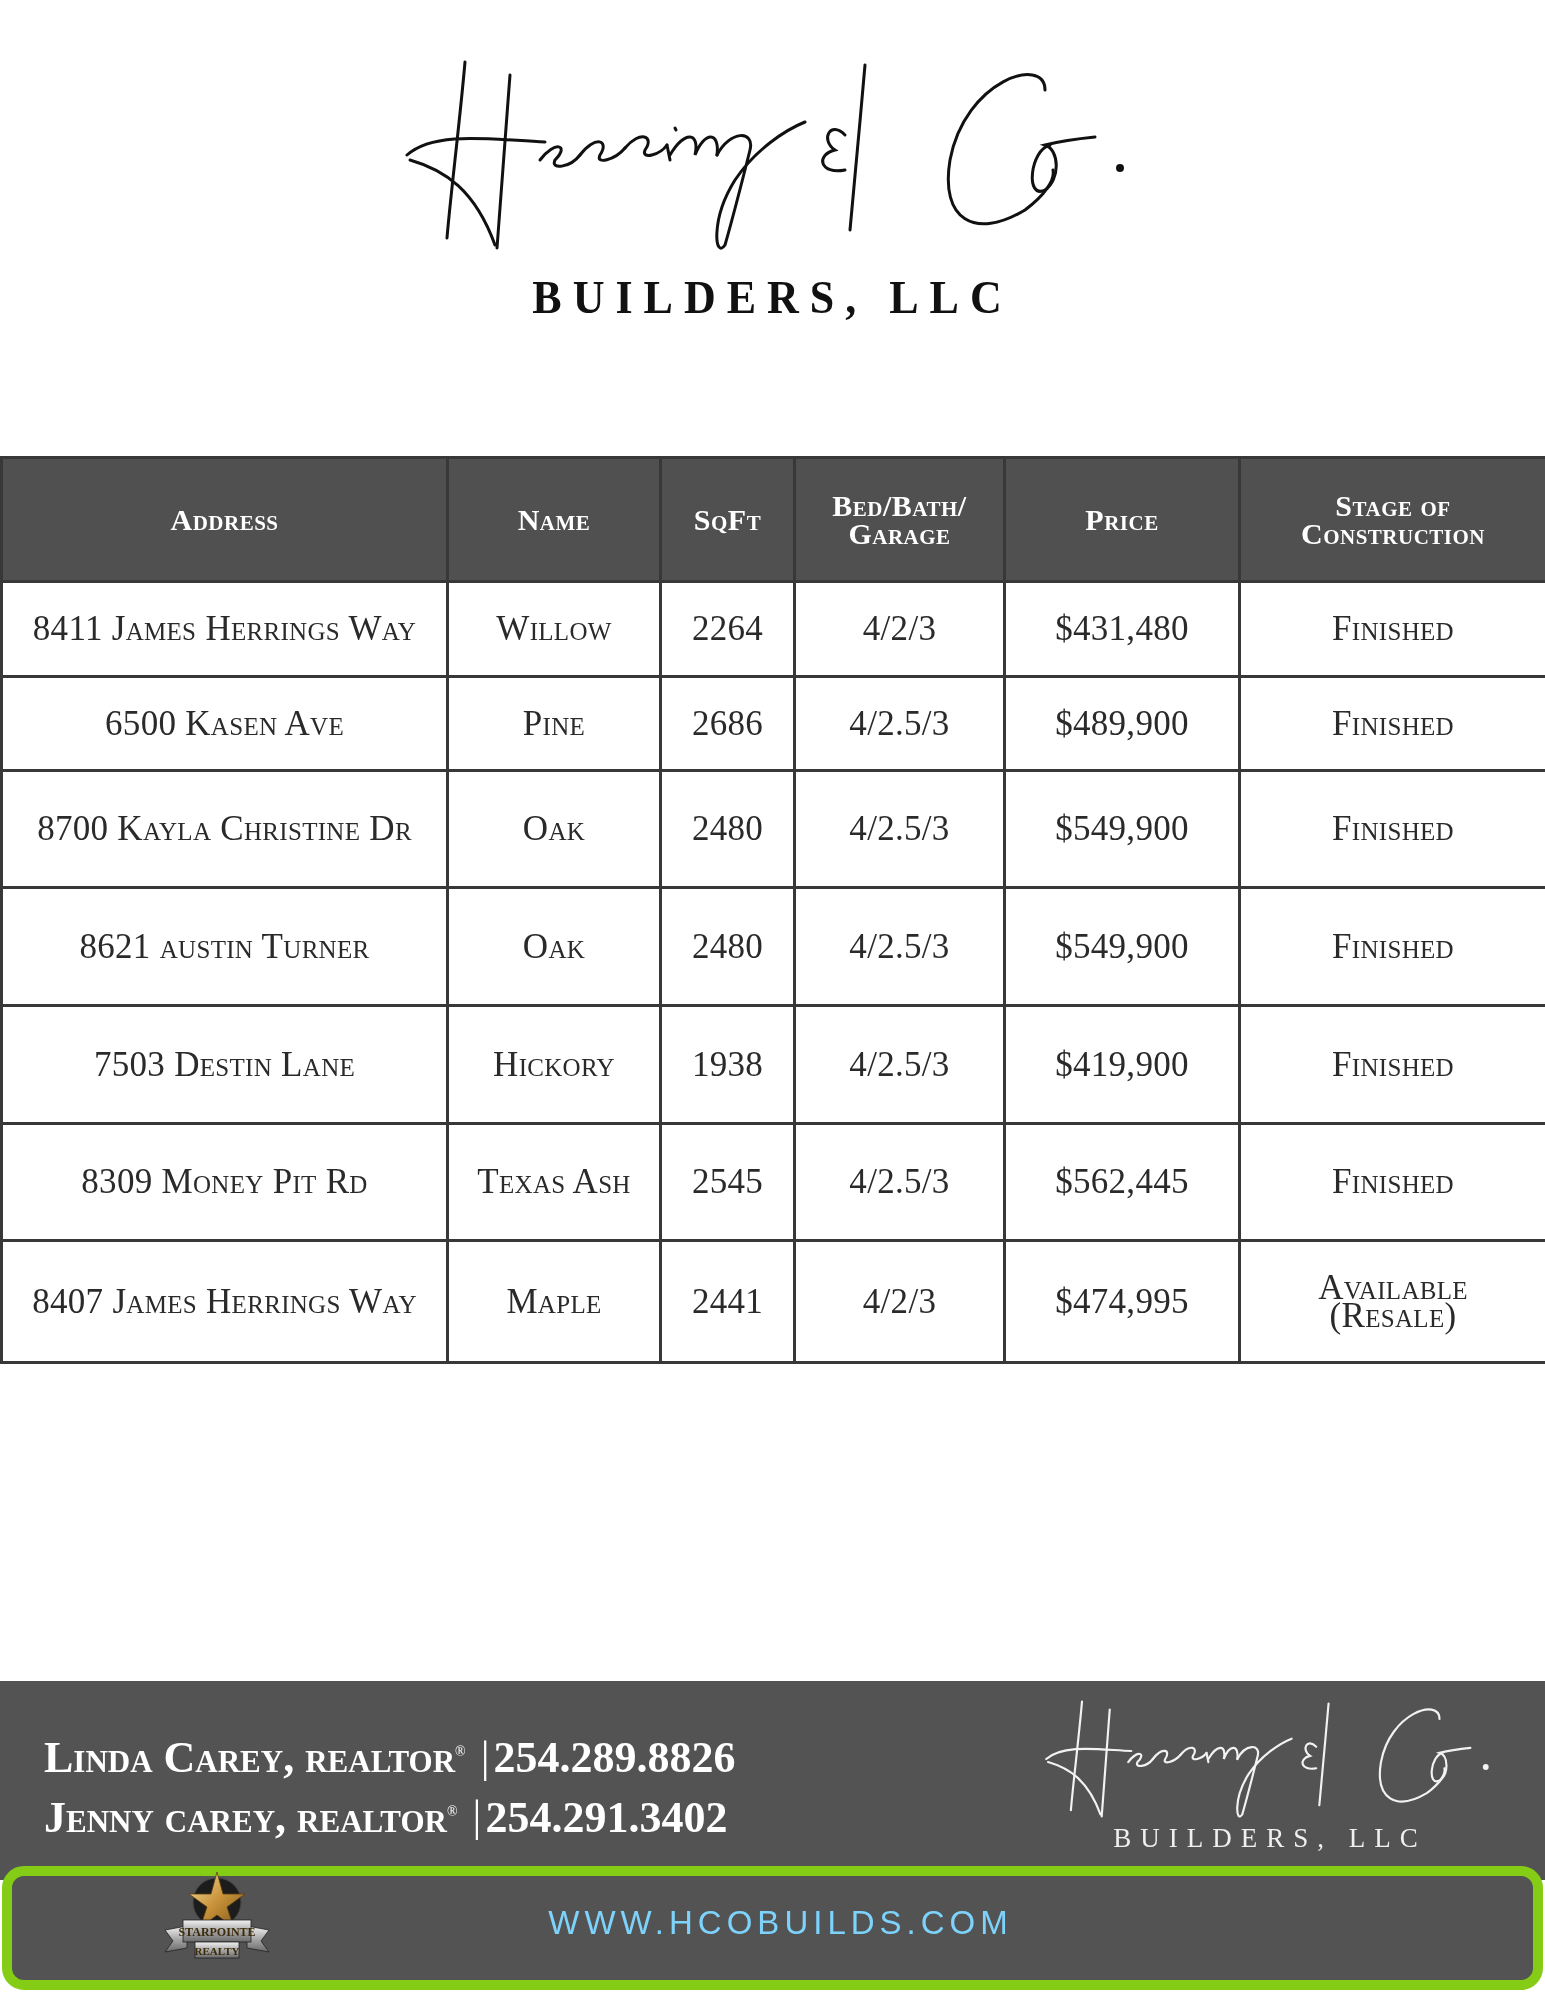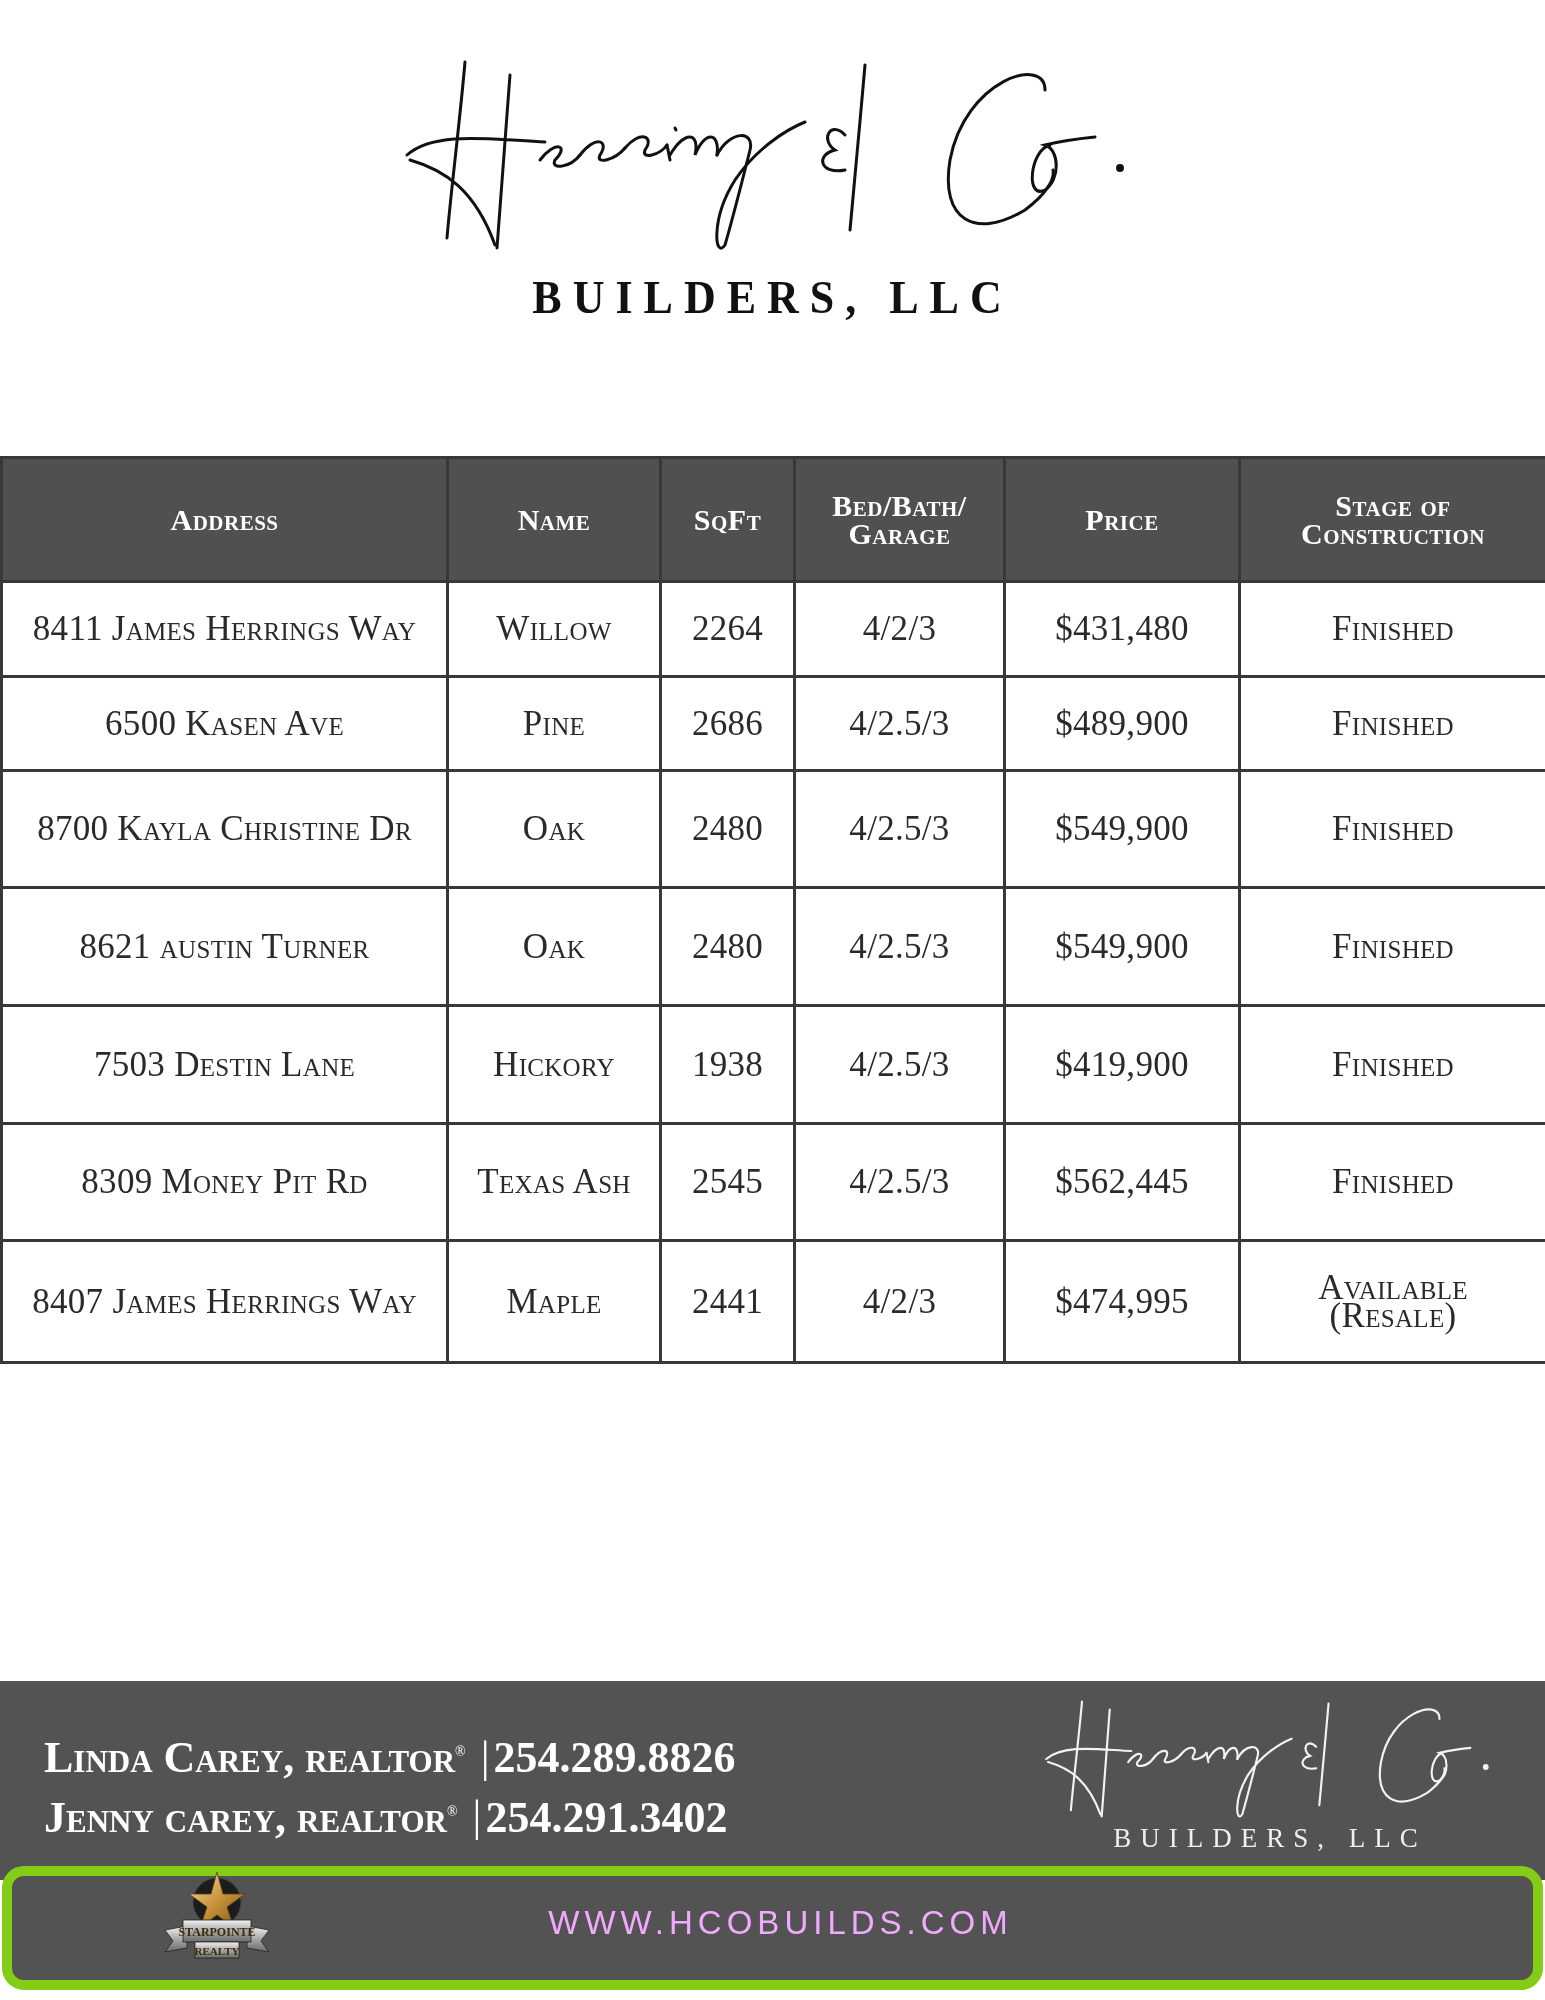--- a/index.html
+++ b/index.html
@@ -55,21 +55,21 @@
   }
 
   .pill {
     position: absolute; left: 2px; top: 1866px; width: 1541px; height: 124px;
     background: #535353; border: 10px solid #84cc16; border-radius: 22px;
   }
   .starpointe { position: absolute; left: 145px; top: -6px; width: 120px; height: 100px; }
   .website {
     position: absolute; left: 16px; right: 0; top: 28px; text-align: center;
     font-family: "Liberation Sans", "DejaVu Sans", sans-serif;
-    font-size: 33px; letter-spacing: 5px; color: #f0abfc;
+    font-size: 33px; letter-spacing: 5px; color: #7dd3fc;
   }
 </style>
 </head>
 <body>
 
 <div class="logo-top">
   <svg class="script" viewBox="0 0 730 190" fill="none" stroke="#111" stroke-width="3" stroke-linecap="round">
 
     <path d="M60 2 C55 60 45 140 42 178"></path>
     <path d="M105 15 C100 80 95 150 92 188"></path>

